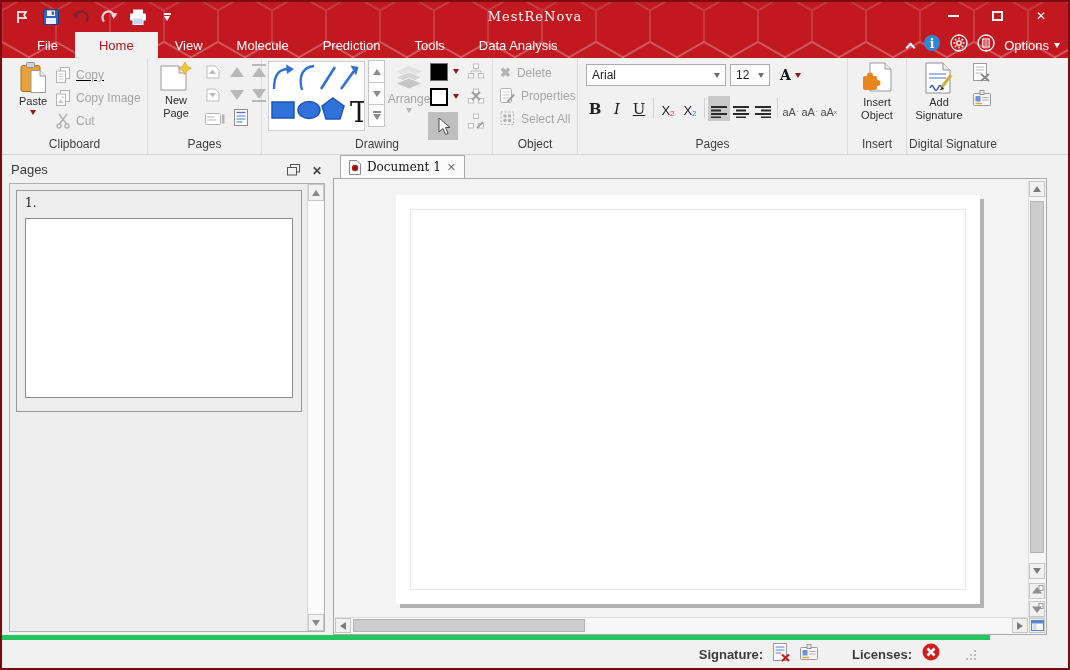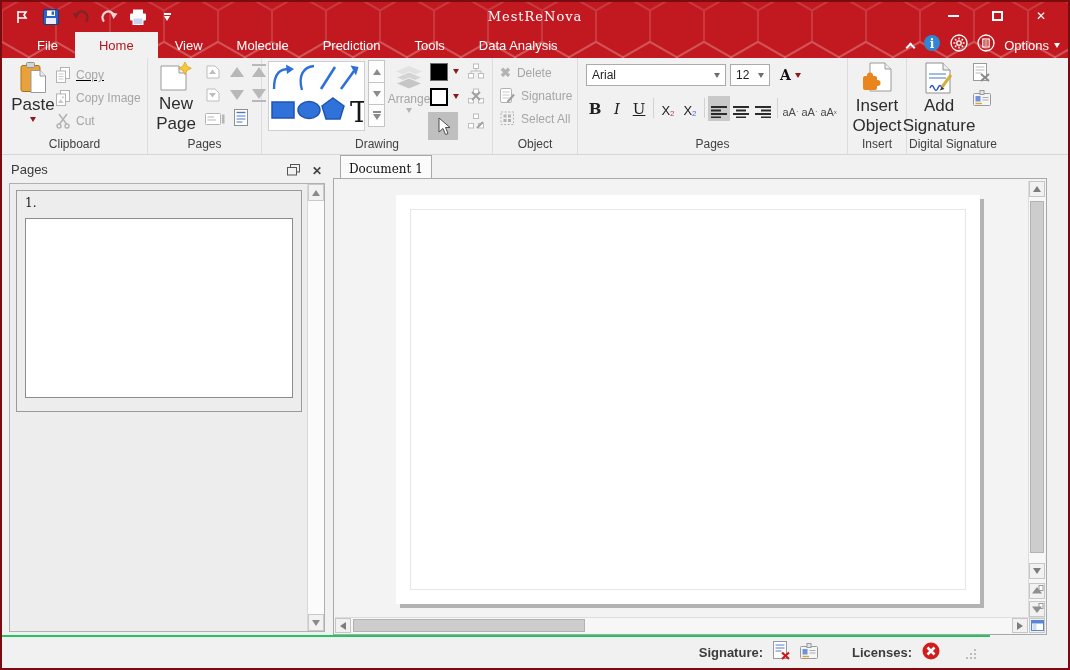--- a/index.html
+++ b/index.html
@@ -40,21 +40,21 @@
   .t-up-lg{ border-left:7px solid transparent; border-right:7px solid transparent; border-bottom:10px solid; }
   .t-dn-lg{ border-left:7px solid transparent; border-right:7px solid transparent; border-top:10px solid; }
   .t-l{ border-top:4px solid transparent; border-bottom:4px solid transparent; border-right:6px solid; }
   .t-r{ border-top:4px solid transparent; border-bottom:4px solid transparent; border-left:6px solid; }
 
   
   .ribbon{ position:absolute; top:56px; left:0; width:1066px; height:97px; background:#f1f1f1; border-bottom:1px solid #d6d6d6; z-index:1; }
   .grp{ position:absolute; top:0; height:96px; border-right:1px solid #dcdcdc; }
   .grp-label{ position:absolute; bottom:3px; left:0; width:100%; text-align:center; font-size:12px; color:#414141; white-space:nowrap; }
   .bigbtn{ position:absolute; display:flex; flex-direction:column; align-items:center; gap:2px; text-align:center; }
-  .bigbtn .lbl{ font-size:17px; color:#2d2d2d; line-height:1.15; }
+  .bigbtn .lbl{ font-size:11px; color:#2d2d2d; line-height:1.15; }
   .gray-lbl{ color:#a6a6a6; font-size:12px; }
   .row-btn{ position:absolute; display:flex; align-items:center; gap:6px; }
 
   
   .g-clip{ left:0; width:146px; }
   
   .g-pages{ left:146px; width:114px; }
   .mini{ position:absolute; width:18px; height:16px; display:flex; align-items:center; justify-content:center; color:#b8b8b8; }
   .bar-i{ display:block; width:14px; height:2px; background:#b8b8b8; }
   .stack{ display:flex; flex-direction:column; align-items:center; gap:1px; }
@@ -90,32 +90,32 @@
   .thumb-sel{ position:absolute; left:6px; top:6px; width:286px; height:222px; border:1px solid #9a9a9a; }
   .thumb-num{ position:absolute; left:8px; top:5px; font-family:"DejaVu Serif", serif; font-size:12px; color:#222; }
   .thumb-page{ position:absolute; left:8px; top:27px; right:8px; height:180px; background:#fff; border:1px solid #8c8c8c; }
   .lp-scroll{ position:absolute; right:0; top:0; bottom:0; width:17px; background:#fbfbfb; border-left:1px solid #d8d8d8; }
   .sbtn{ position:absolute; width:16px; height:17px; background:#f2f2f2; border:1px solid #c9c9c9; display:flex; align-items:center; justify-content:center; color:#8a8a8a; }
 
   
   .doc-area{ position:absolute; left:331px; top:153px; right:21px; height:480px; }
   .doc-tabbar{ position:absolute; top:0; left:0; right:0; height:23px; }
   .doc-tab{ position:absolute; left:7px; top:0; height:23px; background:#fbfbfb; border:1px solid #a9a9a9; border-bottom:none; display:flex; align-items:center; gap:6px; padding:0 8px;
-    font-family:"DejaVu Serif", serif; font-size:12px; color:#111;flex-direction:column; }
+    font-family:"DejaVu Serif", serif; font-size:12px; color:#111; }
   .doc-canvas{ position:absolute; top:23px; left:0; right:0; bottom:0; background:#f3f3f3; border:1px solid #a9a9a9; }
   .page{ position:absolute; left:62px; top:16px; width:584px; height:409px; background:#ffffff; box-shadow:4px 4px 0 #b3b3b3; }
   .margin-guide{ position:absolute; left:14px; top:14px; right:14px; bottom:14px; border:1px solid #e7e7e7; }
   .vscroll{ position:absolute; top:2px; right:1px; width:17px; height:437px; background:#f7f7f7; border-left:1px solid #dcdcdc; }
   .vthumb{ position:absolute; left:1px; top:20px; width:14px; height:352px; background:#cdcdcd; border:1px solid #b3b3b3; }
   .hscroll{ position:absolute; left:1px; right:1px; bottom:1px; height:16px; background:#f7f7f7; border-top:1px solid #dcdcdc; }
   .hthumb{ position:absolute; left:18px; top:1px; width:232px; height:13px; background:#cdcdcd; border:1px solid #b3b3b3; }
   .scroll-btn{ position:absolute; width:16px; height:16px; background:#f1f1f1; border:1px solid #c6c6c6; display:flex; align-items:center; justify-content:center; color:#7d7d7d; }
 
   
-  .statusbar{ position:absolute; left:0; bottom:0; width:988px; height:33px; background:#f1f1f1; border-top:2px solid #22c55e;
+  .statusbar{ position:absolute; left:0; bottom:0; width:988px; height:33px; background:#f1f1f1; border-top:5px solid #22c55e;
     display:flex; align-items:center; justify-content:flex-end; gap:10px; padding-right:14px; }
   .sb-label{ font-size:13px; font-weight:bold; color:#3c3c3c; }
   .spacer20{ width:14px; }
   .grip{ width:12px; height:12px; position:relative; }
   .grip i{ position:absolute; width:2px; height:2px; background:#bdbdbd; }
 </style>
 </head>
 <body>
 
 <div class="window">
@@ -417,21 +417,21 @@
         <span class="gray-lbl">Delete</span>
       </div>
       <div class="row-btn" style="left:7px; top:30px;">
         <svg width="15" height="16">
             <rect x="0.5" y="0.5" width="11" height="14" rx="1.5" fill="#fff" stroke="#b3b3b3"></rect>
             <line x1="2.5" y1="4" x2="9.5" y2="4" stroke="#c9c9c9"></line>
             <line x1="2.5" y1="7" x2="9.5" y2="7" stroke="#c9c9c9"></line>
             <line x1="2.5" y1="10" x2="9.5" y2="10" stroke="#c9c9c9"></line>
             <line x1="7.5" y1="14" x2="14" y2="6.5" stroke="#9f9f9f" stroke-width="2.2"></line>
           </svg>
-        <span class="gray-lbl">Signature</span>
+        <span class="gray-lbl">Properties</span>
       </div>
       <div class="row-btn" style="left:7px; top:53px;">
         <svg width="15" height="15">
             <rect x="1" y="1" width="12.5" height="12.5" fill="none" stroke="#b3b3b3" stroke-dasharray="2,1.6"></rect>
             <rect x="3.5" y="3.5" width="3" height="3" fill="#b3b3b3"></rect>
             <rect x="8" y="3.5" width="3" height="3" fill="#b3b3b3"></rect>
             <rect x="3.5" y="8" width="3" height="3" fill="#b3b3b3"></rect>
             <rect x="8" y="8" width="3" height="3" fill="#b3b3b3"></rect>
           </svg>
         <span class="gray-lbl">Select All</span>

